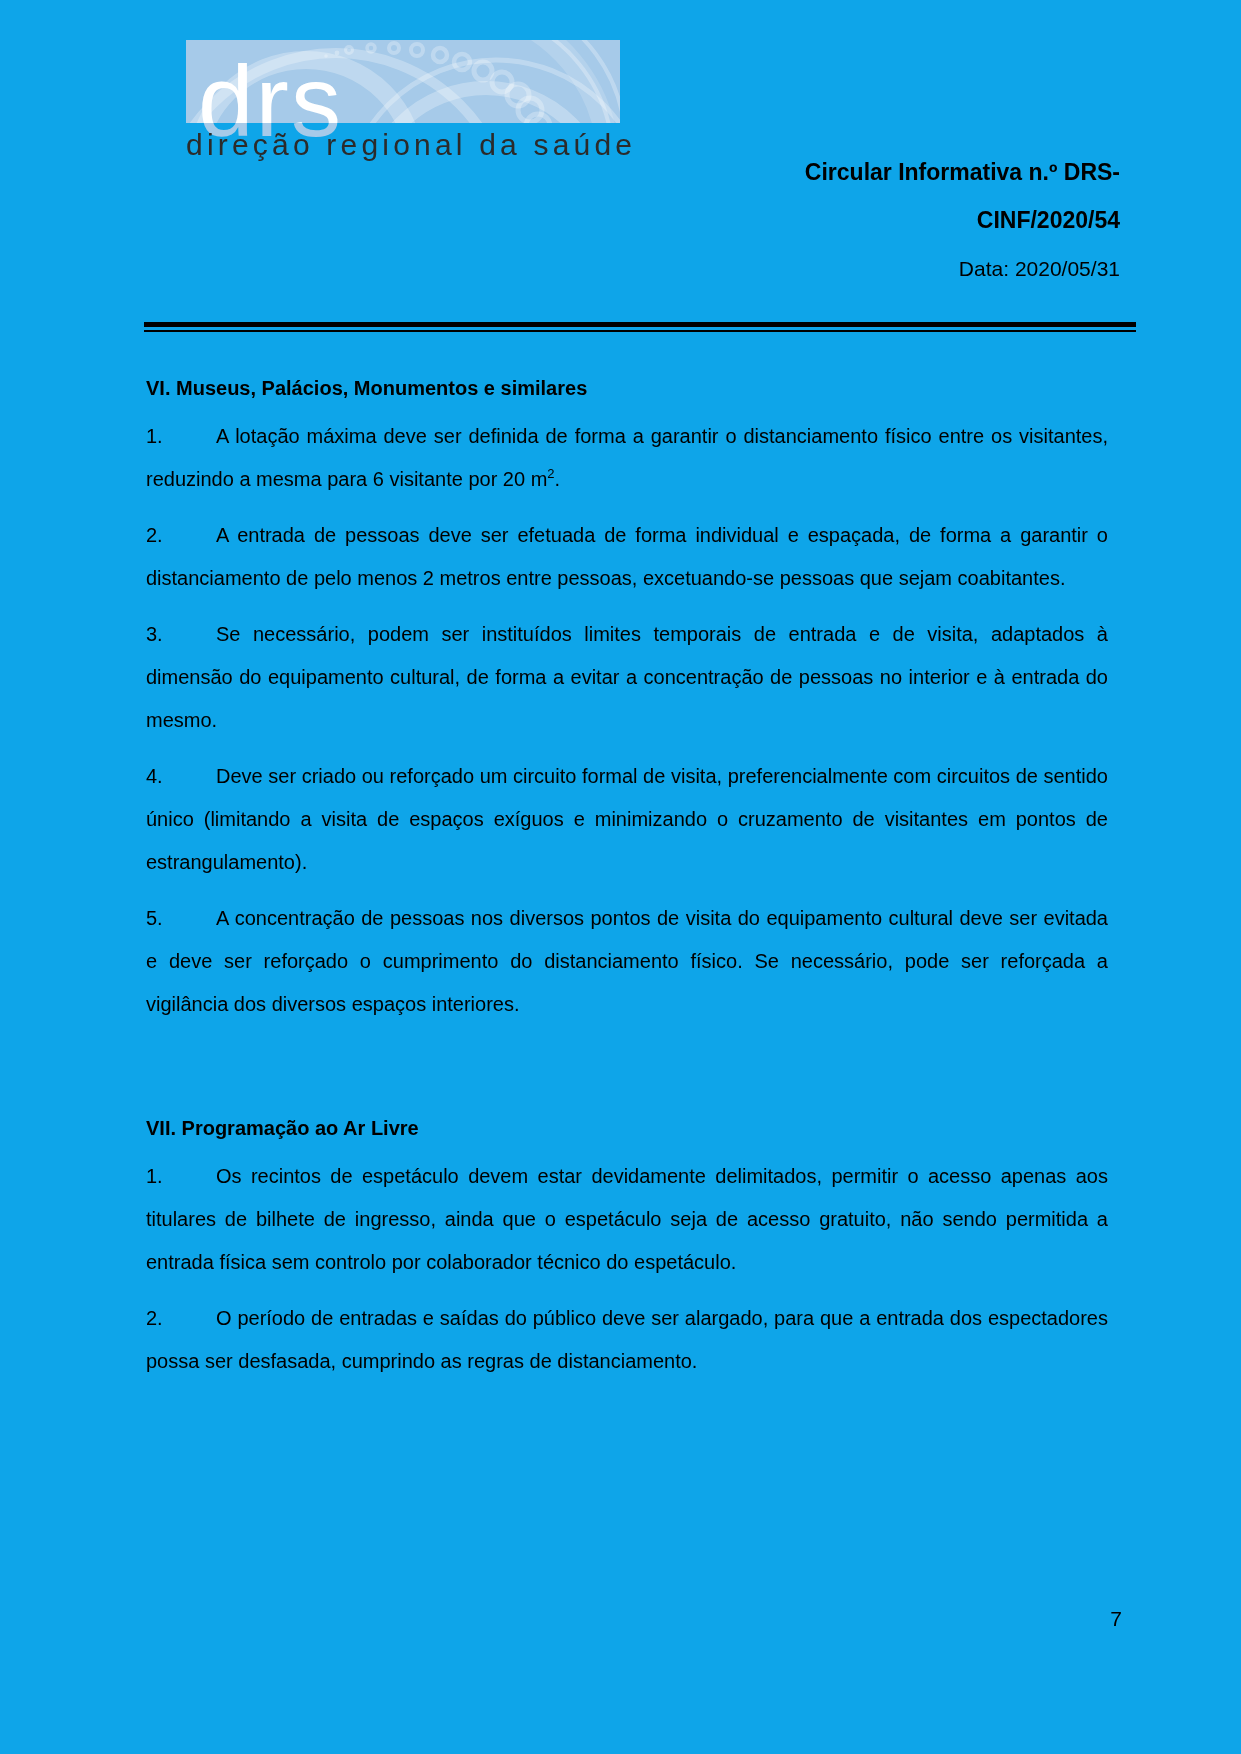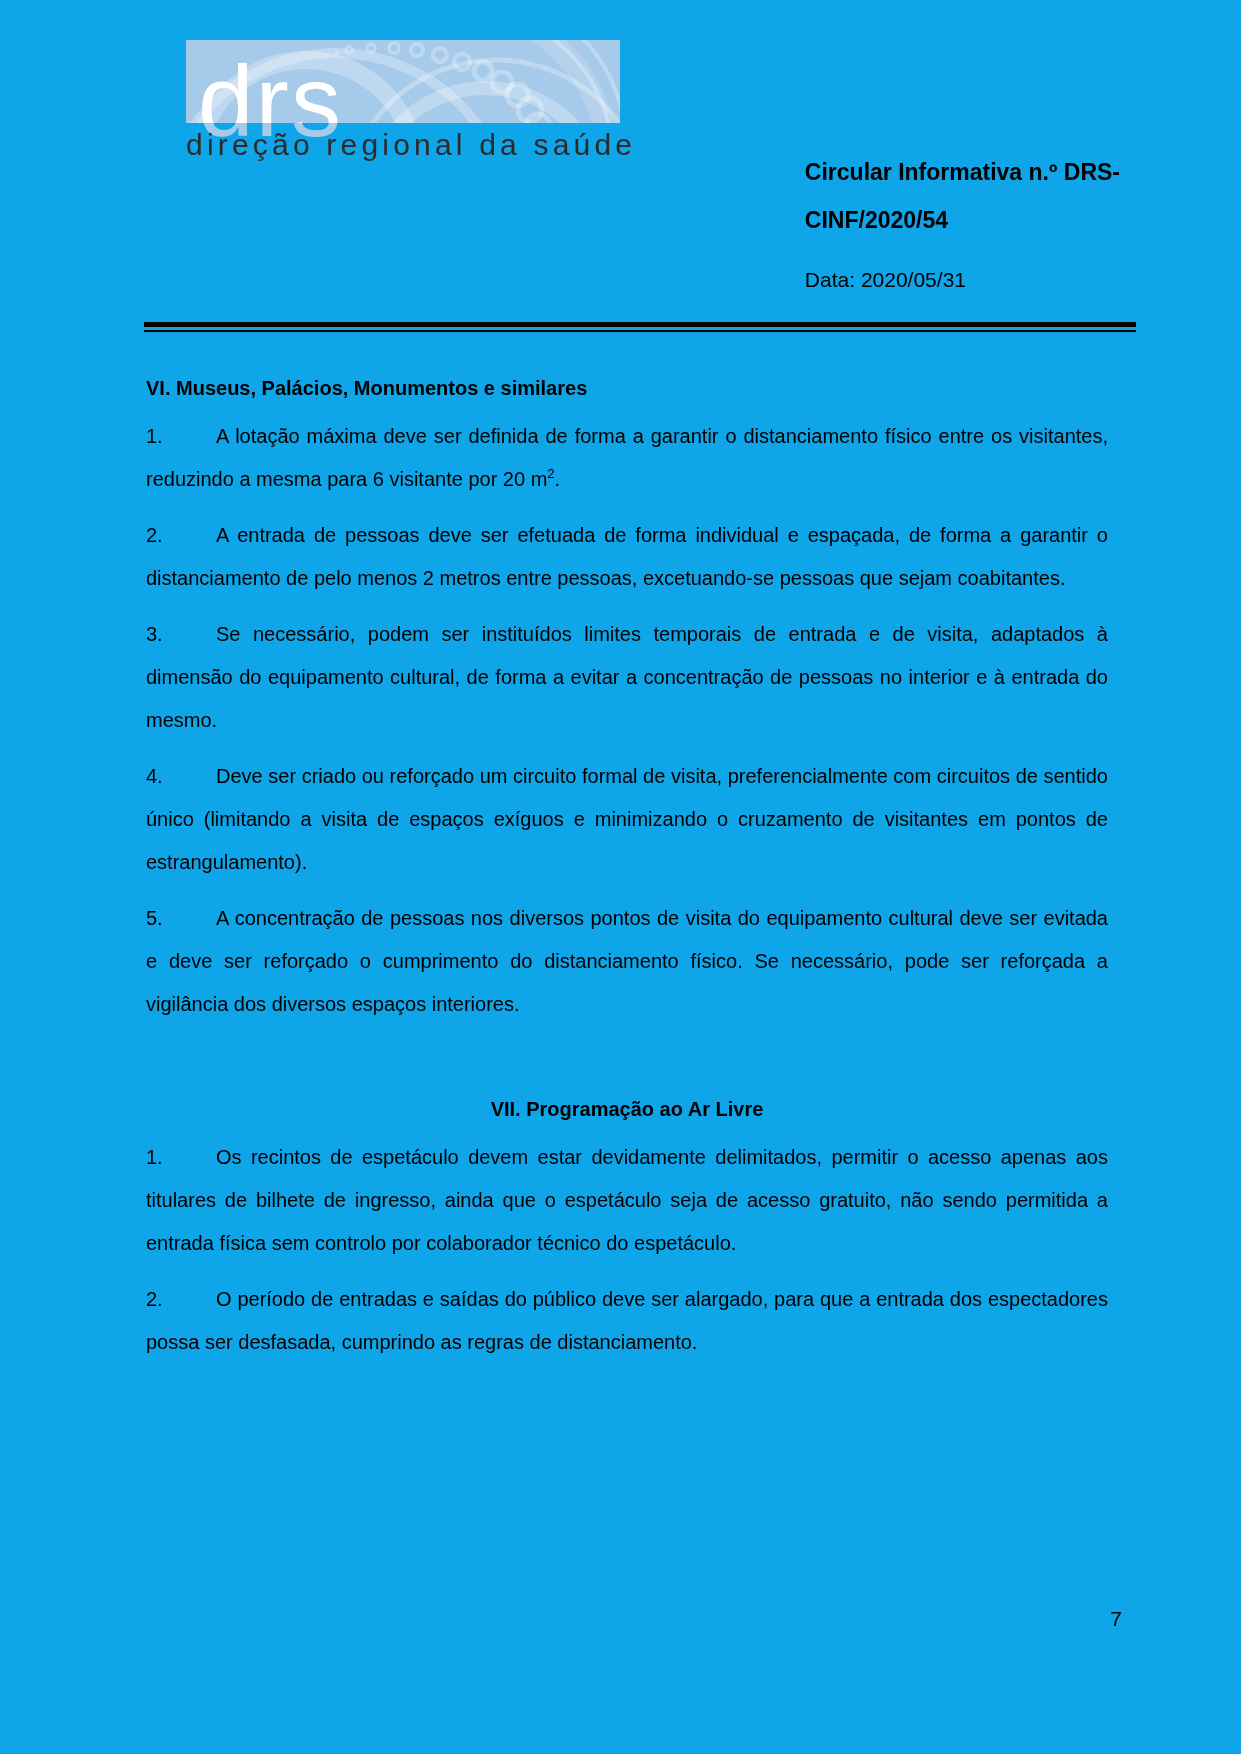--- a/index.html
+++ b/index.html
@@ -25,31 +25,32 @@
     letter-spacing: 4.2px;
     color: #2b2b2b;
     white-space: nowrap;
   }
 
   
   .header-text {
     position: absolute;
     right: 121px;
     top: 148px;
+    text-align: right;
   }
   .header-title {
     font-size: 23px;
     font-weight: bold;
     line-height: 48px;
     color: #000000;
   }
   .header-date {
     font-size: 21px;
     line-height: 40px;
-    margin-top: 16px;
+    margin-top: 5px;
     color: #000000;
   }
 
   
   .sep-thick { position: absolute; left: 144px; top: 322px; width: 992px; height: 5px; background: #000; }
   .sep-thin  { position: absolute; left: 144px; top: 330px; width: 992px; height: 2px; background: #000; }
 
   
   main.content {
     position: absolute;
@@ -61,21 +62,21 @@
     text-align: justify;
   }
   h2.section-heading {
     font-size: 20px;
     font-weight: bold;
     line-height: 28px;
     margin: 42px 0 4px 0;
     text-align: left;
     color: #000000;
   }
-  h2.section-heading.second { margin-top: 69px; text-align: center; }
+  h2.section-heading.second { margin-top: 88px; }
   p.item { margin: 13px 0 0 0; color: #000000; }
   p.item .num { display: inline-block; width: 70px; }
   p.item sup { font-size: 13px; line-height: 0; }
 
   
   .page-number {
     position: absolute;
     right: 119px;
     top: 1607px;
     font-size: 21px;

